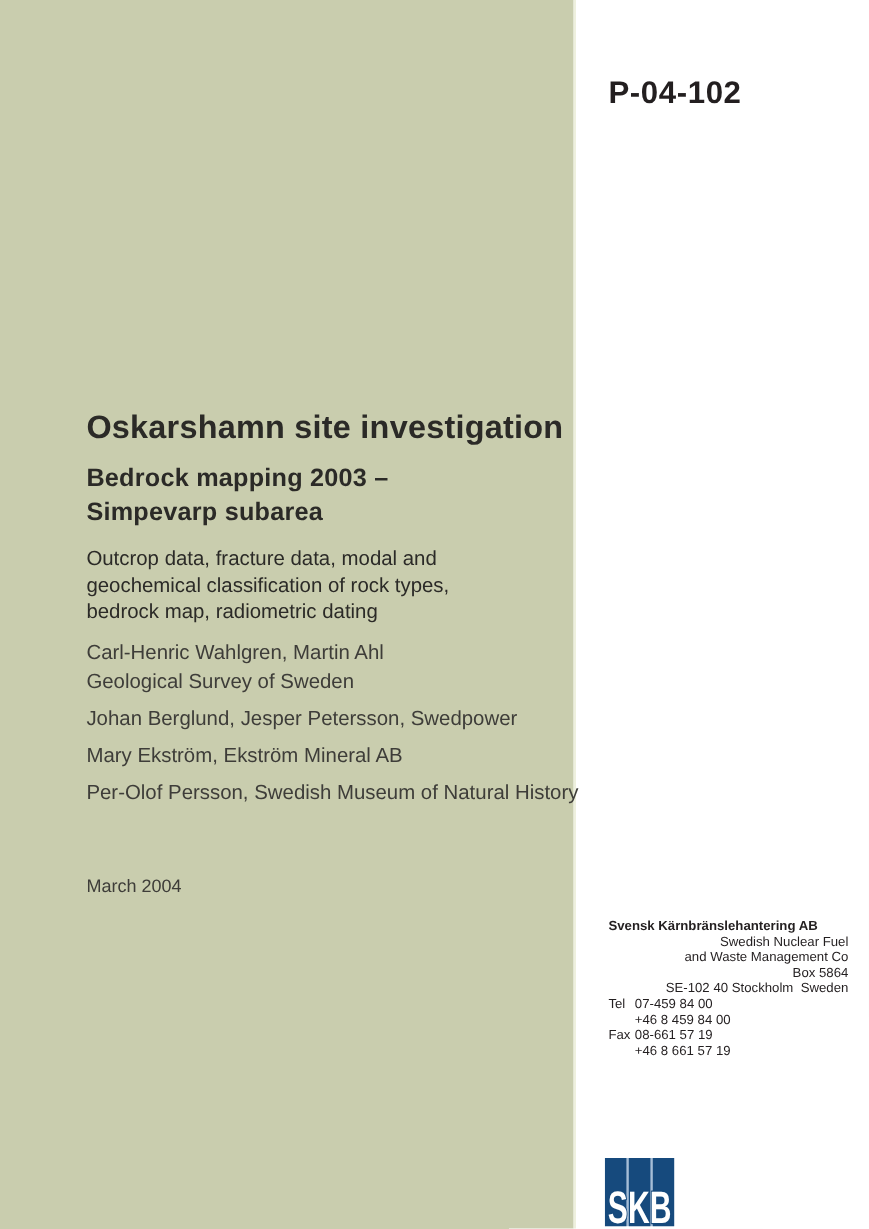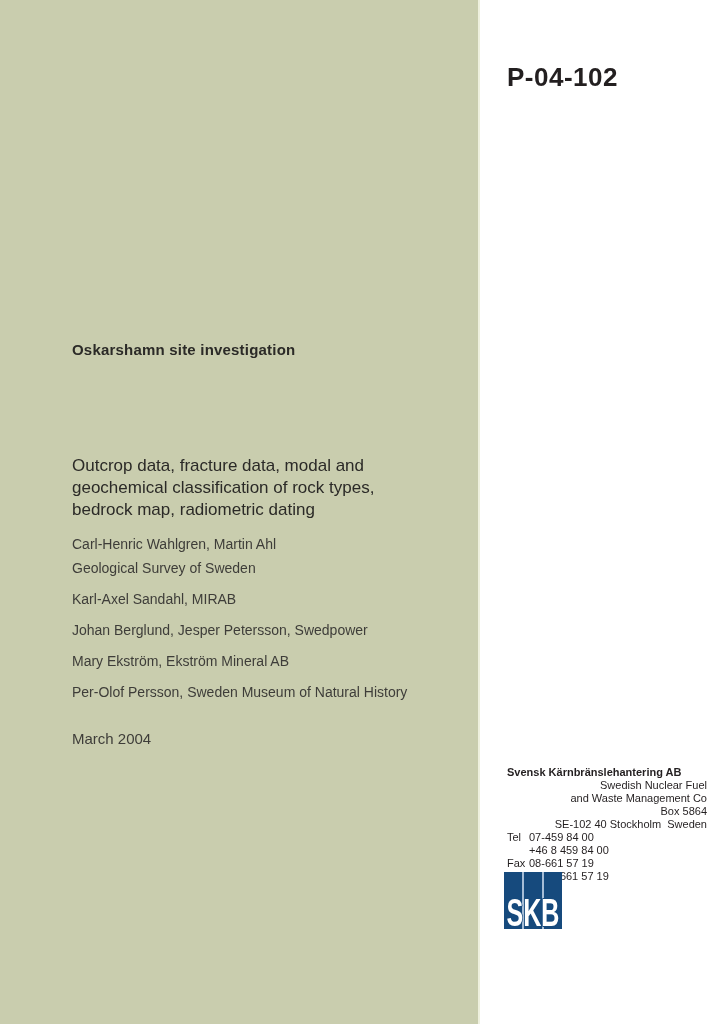--- a/index.html
+++ b/index.html
@@ -29,21 +29,21 @@
     top: 0;
     width: 2px;
     height: 1024px;
     background: #eef0de;
   }
   .series-title {
     position: absolute;
     left: 72px;
     top: 341px;
     margin: 0;
-    font-size: 15px;
+    font-size: 27px;
     font-weight: bold;
     color: #2b2a27;
     letter-spacing: 0.2px;
     white-space: pre-line;
   }
   .report-title {
     position: absolute;
     left: 72px;
     top: 385px;
     margin: 0;
@@ -65,21 +65,21 @@
     color: #2b2a27;
     white-space: pre-line;
   }
   .authors-block {
     position: absolute;
     left: 72px;
     top: 532px;
   }
   .author-group {
     margin: 0 0 7px 0;
-    font-size: 14px;
+    font-size: 17px;
     line-height: 24px;
     color: #3e3d39;
     white-space: pre-line;
   }
   .publication-date {
     position: absolute;
     left: 72px;
     top: 730px;
     margin: 0;
     font-size: 15px;
@@ -120,47 +120,48 @@
     display: grid;
     grid-template-columns: 22px auto;
     column-gap: 0;
   }
   .phone-table span {
     line-height: 13px;
   }
   .skb-logo {
     position: absolute;
     left: 504px;
-    top: 872px;
+    top: 965px;
     width: 58px;
     height: 57px;
   }
 </style>
 </head>
 <body>
 
 <div class="page">
 
   <div class="green-panel"></div>
   <div class="panel-edge"></div>
 
   <h2 class="series-title">Oskarshamn site investigation</h2>
 
+  <h1 class="report-title">Bedrock mapping 2003 –
+Simpevarp subarea</h1>
 
   <h3 class="report-subtitle">Outcrop data, fracture data, modal and
 geochemical classification of rock types,
 bedrock map, radiometric dating</h3>
 
   <div class="authors-block">
     <p class="author-group">Carl-Henric Wahlgren, Martin Ahl
 Geological Survey of Sweden</p>
-    <p class="author-group">Karl-Axel Sandahl, MIRAB</p>
     <p class="author-group">Johan Berglund, Jesper Petersson, Swedpower</p>
     <p class="author-group">Mary Ekström, Ekström Mineral AB</p>
-    <p class="author-group">Per-Olof Persson, Sweden Museum of Natural History</p>
+    <p class="author-group">Per-Olof Persson, Swedish Museum of Natural History</p>
   </div>
 
   <p class="publication-date">March 2004</p>
 
   <h2 class="report-number">P-04-102</h2>
 
   <div class="contact-block">
     <p class="company-name">Svensk Kärnbränslehantering AB</p>
     <p class="address-lines">Swedish Nuclear Fuel
 and Waste Management Co

